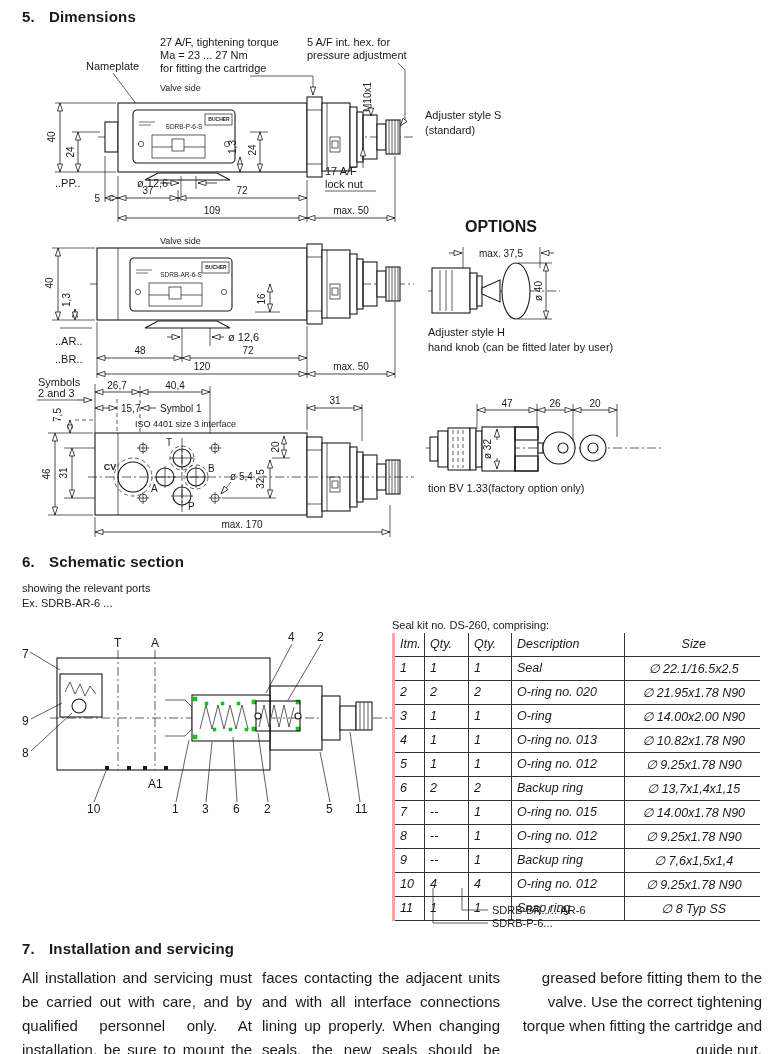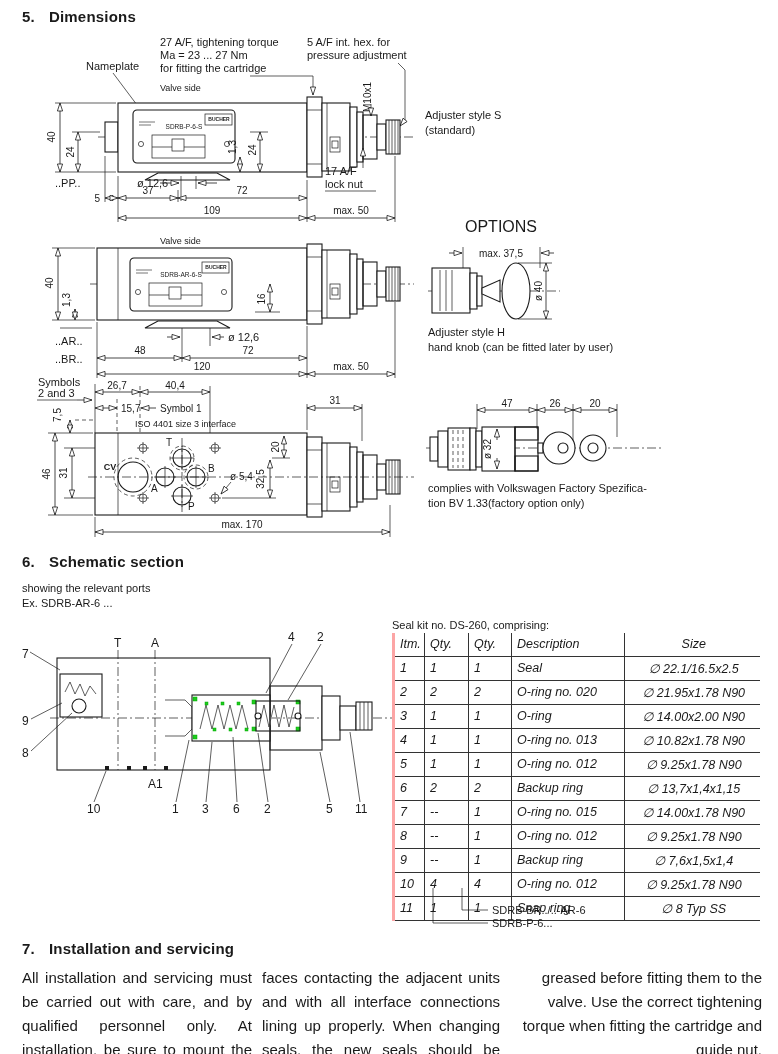--- a/index.html
+++ b/index.html
@@ -180,21 +180,21 @@
   <line x1="97" y1="358" x2="182" y2="358" class="d" marker-start="url(#as)" marker-end="url(#ae)"></line>
   <text x="140" y="354" text-anchor="middle" class="t10">48</text>
   <line x1="182" y1="358" x2="307" y2="358" class="d" marker-start="url(#as)" marker-end="url(#ae)"></line>
   <text x="248" y="354" text-anchor="middle" class="t10">72</text>
   <line x1="97" y1="374" x2="307" y2="374" class="d" marker-start="url(#as)" marker-end="url(#ae)"></line>
   <text x="202" y="370" text-anchor="middle" class="t10">120</text>
   <line x1="307" y1="374" x2="395" y2="374" class="d" marker-start="url(#as)" marker-end="url(#ae)"></line>
   <text x="351" y="370" text-anchor="middle" class="t10">max. 50</text>
 </svg>
 
-<div class="abs" style="left:465px;top:218px;font-weight:normal;font-size:16px">OPTIONS</div>
+<div class="abs" style="left:465px;top:218px;font-weight:bold;font-size:16px">OPTIONS</div>
 <svg class="abs" style="left:425px;top:236px" width="240" height="130" viewBox="425 236 240 130">
   <line x1="463" y1="247" x2="463" y2="273" class="th"></line>
     <line x1="540" y1="247" x2="540" y2="268" class="th"></line>
   <line x1="449" y1="253" x2="462" y2="253" class="d" marker-end="url(#ae)"></line>
   <line x1="554" y1="253" x2="541" y2="253" class="d" marker-end="url(#ae)"></line>
   <text x="501" y="257" text-anchor="middle" class="t10">max. 37,5</text>
   <line x1="428" y1="291" x2="560" y2="291" class="cl"></line>
   <rect x="432" y="268" width="38" height="45" class="sf"></rect>
   <line x1="440" y1="270" x2="440" y2="311" class="th"></line>
     <line x1="446" y1="270" x2="446" y2="311" class="th"></line>
@@ -338,21 +338,20 @@
   <line x1="497" y1="440" x2="497" y2="429" class="d" marker-end="url(#ae)"></line>
   <line x1="497" y1="458" x2="497" y2="469" class="d" marker-end="url(#ae)"></line>
   <text transform="rotate(-90 491 449)" x="491" y="449" text-anchor="middle" class="t10">ø 32</text>
   <rect x="538" y="443" width="5" height="10" class="sf"></rect>
   <circle cx="559" cy="448" r="16" class="sf"></circle>
     <circle cx="563" cy="448" r="5" class="s"></circle>
   <circle cx="593" cy="448" r="13" class="sf"></circle>
     <circle cx="593" cy="448" r="5" class="s"></circle>
 </svg>
 <div class="abs cap" style="left:428px;top:481px;width:340px">
-  <div>complies with Volkswagen Factory Spezifica-</div>
   <div>tion BV 1.33(factory option only)</div>
 </div>
 
 <div class="abs hd" style="left:22px;top:553px">
   <span>6.</span>
   <span>Schematic section</span>
 </div>
 <div class="abs cap" style="left:22px;top:581px">
   <div>showing the relevant ports</div>
   <div>Ex. SDRB-AR-6 ...</div>

